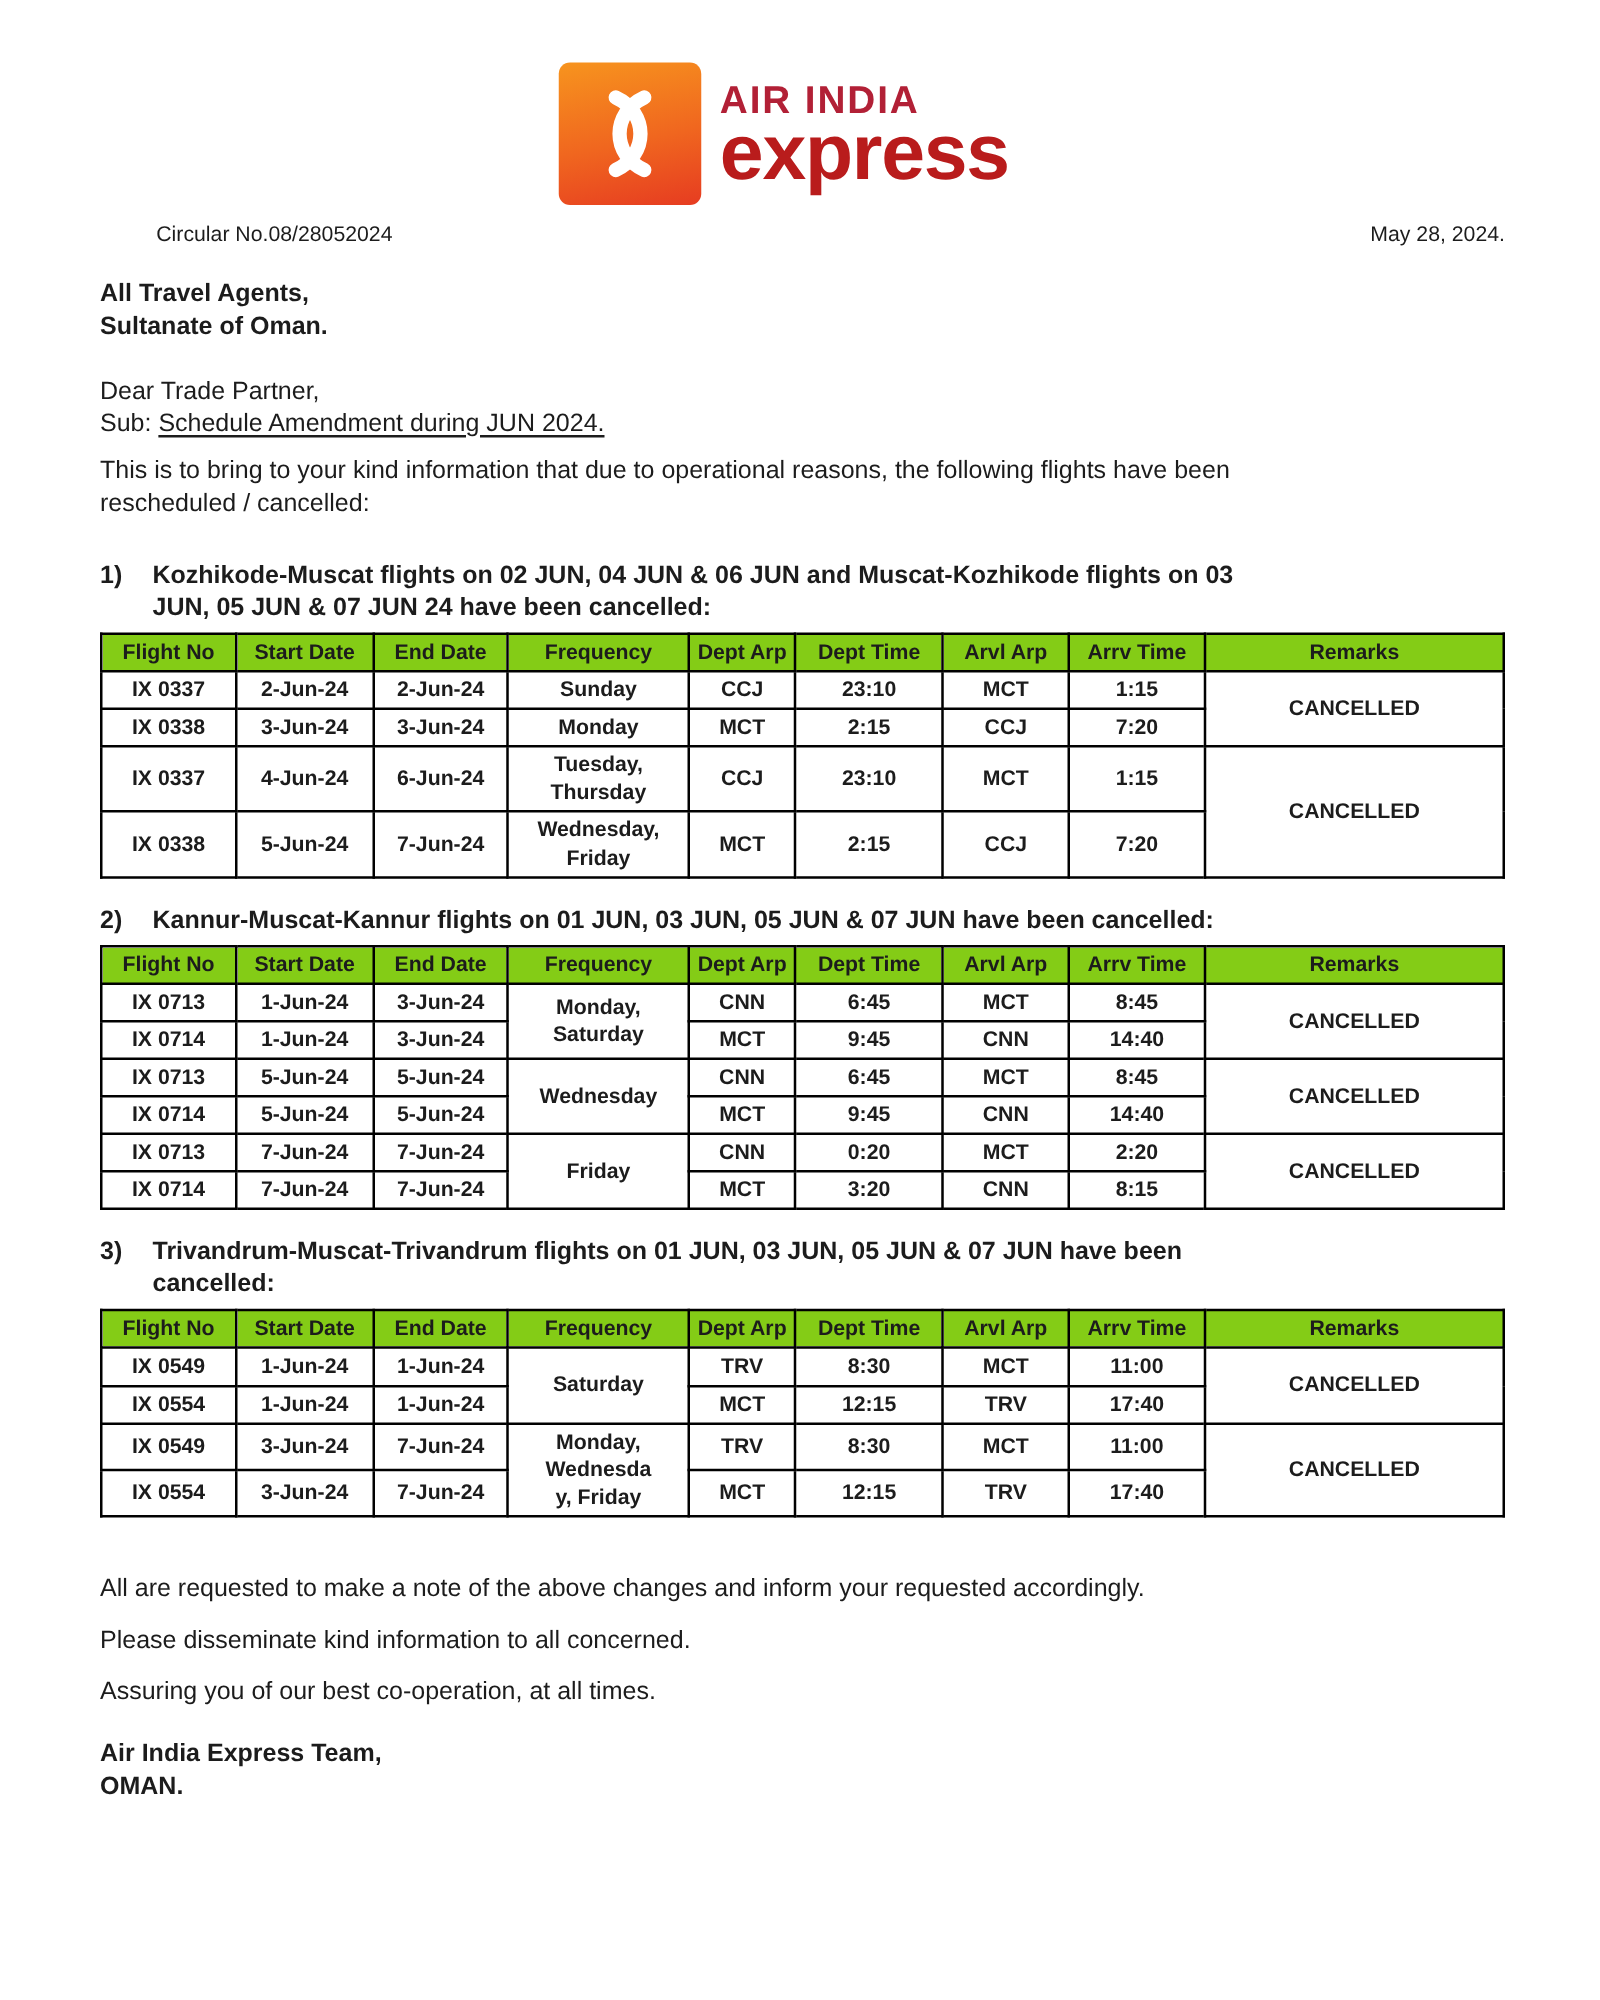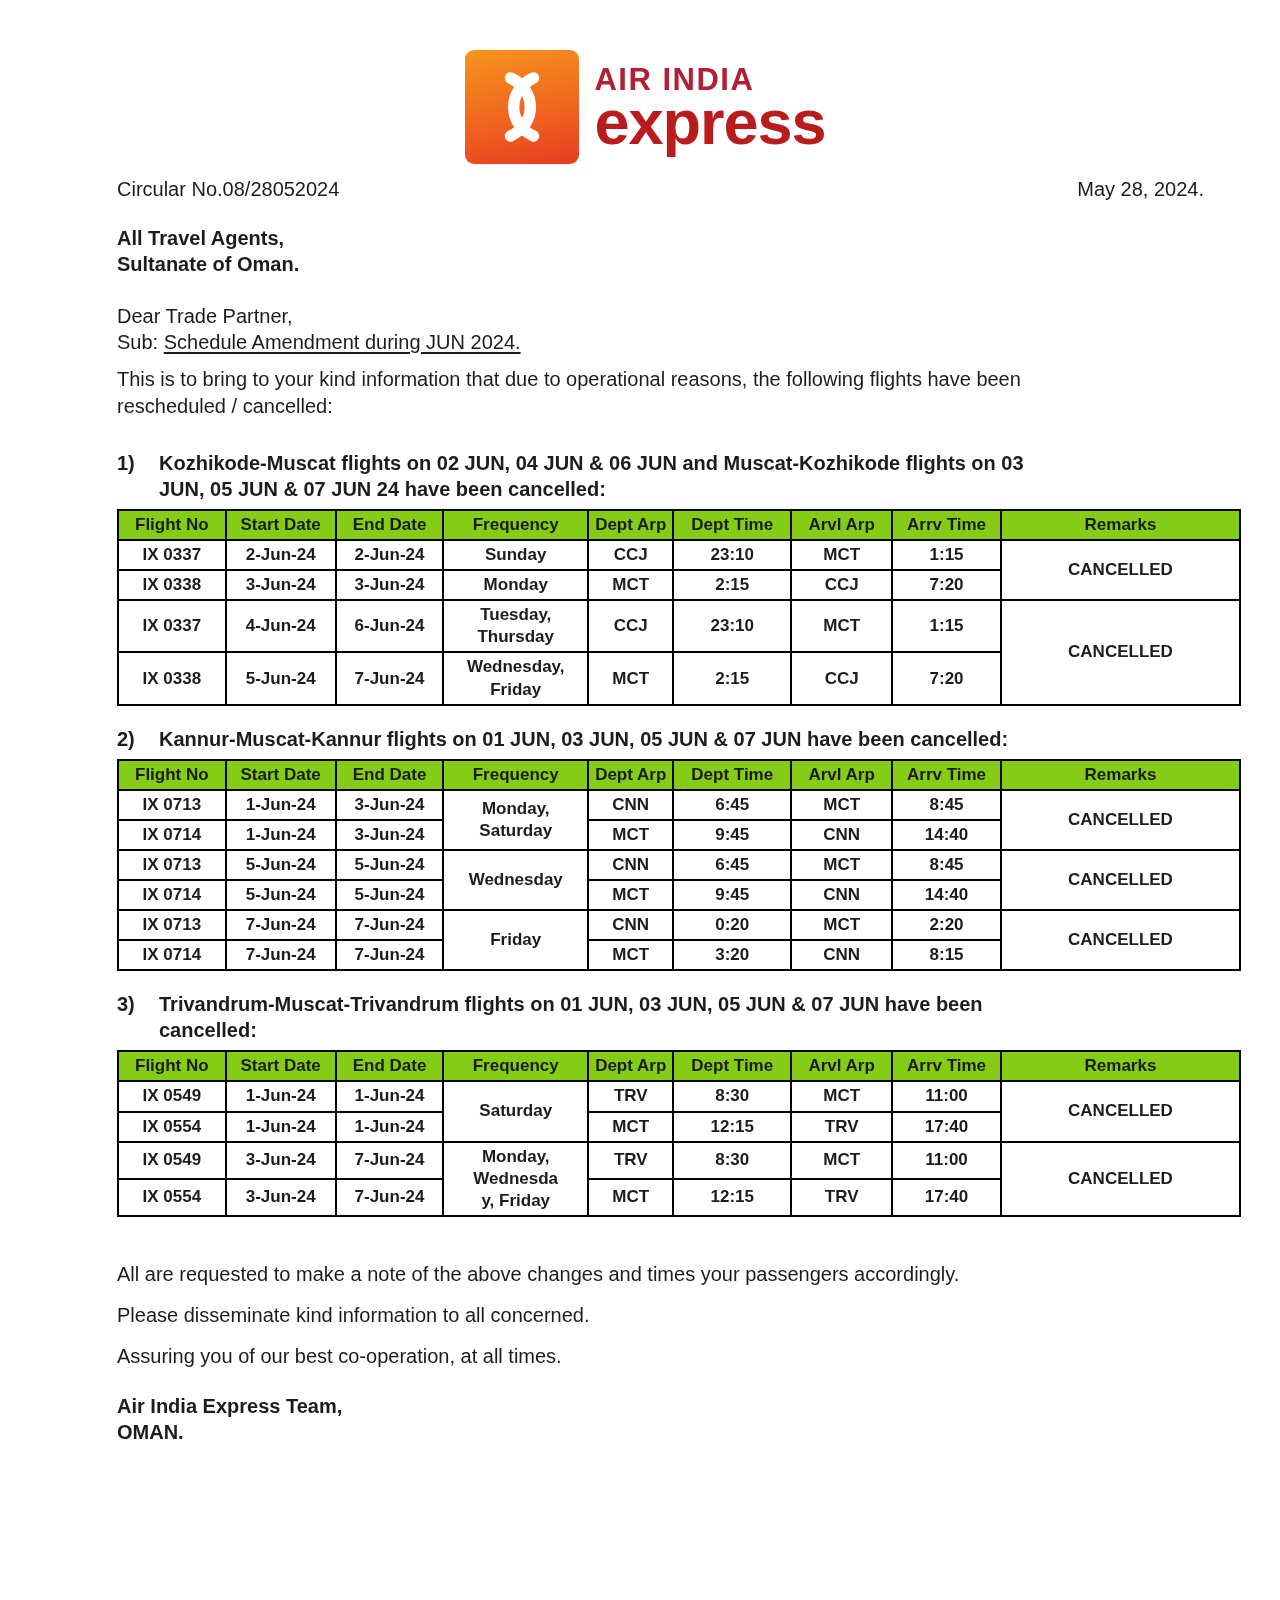--- a/index.html
+++ b/index.html
@@ -2,35 +2,35 @@
 <html><head>
 <meta charset="utf-8">
 <style>
   * { box-sizing: border-box; }
   html, body { margin: 0; padding: 0; }
   body {
     width: 1280px; height: 1600px; background: #ffffff;
     font-family: "Liberation Sans", sans-serif; color: #1c1c1c;
     overflow: hidden;
   }
-  .page { padding: 50px 76px 0 117px; }
+  .page { padding: 50px 76px 0 80px; }
 
   
   .logo-row { display: flex; justify-content: center; align-items: center; gap: 15px; margin-right: 30px; }
   .logo-icon {
     width: 114px; height: 114px; border-radius: 9px; flex: none;
     background: linear-gradient(168deg, #f7941e 0%, #f0661f 55%, #e63c21 100%);
     display: flex; align-items: center; justify-content: center;
   }
   .brand { display: flex; flex-direction: column; align-items: flex-start; }
   .brand-top { font-size: 31px; font-weight: bold; color: #b22036; letter-spacing: 1.5px; line-height: 1; }
   .brand-bottom { font-size: 63px; font-weight: bold; color: #b91c1c; line-height: 0.88; letter-spacing: -1px; }
 
   
-  .meta-row { display: flex; justify-content: space-between; margin-top: 14px; font-size: 20px; }
+  .meta-row { display: flex; justify-content: space-between; margin-top: 14px; font-size: 17px; margin-left: 45px; }
   .addressee { margin-top: 24px; font-size: 20px; font-weight: bold; line-height: 1.3; }
   .salutation { margin-top: 28px; font-size: 20px; }
   .subject { margin-top: 3px; font-size: 20px; }
   .subject .u { text-decoration: underline; text-underline-offset: 3px; }
   .intro { margin-top: 12px; font-size: 20px; line-height: 1.35; white-space: pre-line; }
 
   .section { margin-top: 30px; }
   .section.tight { margin-top: 20px; }
   .section-heading { display: flex; font-size: 20px; font-weight: bold; line-height: 1.3; }
   .section-number { width: 42px; flex: none; }
@@ -329,21 +329,21 @@
         <td>MCT</td>
         <td>12:15</td>
         <td>TRV</td>
         <td>17:40</td>
       </tr>
     </tbody>
       </table>
   </div>
 
   <div class="closing-block">
-    <p>All are requested to make a note of the above changes and times your passengers accordingly.</p>
+    <p>All are requested to make a note of the above changes and inform your requested accordingly.</p>
     <p>Please disseminate kind information to all concerned.</p>
     <p>Assuring you of our best co-operation, at all times.</p>
   </div>
 
   <div class="signature">
     <div>Air India Express Team,</div>
     <div>OMAN.</div>
   </div>
 
 </div>

